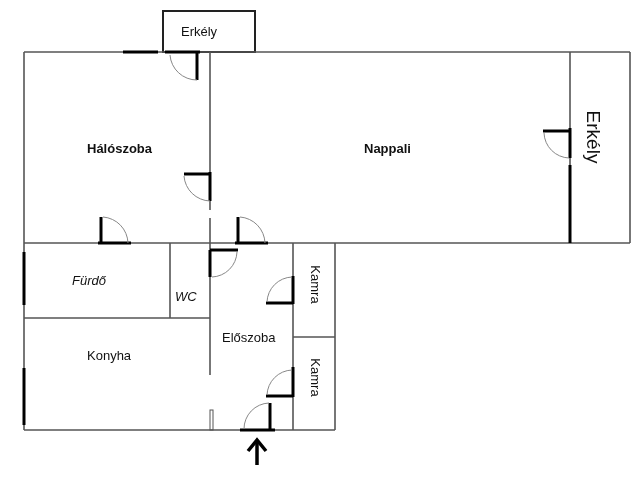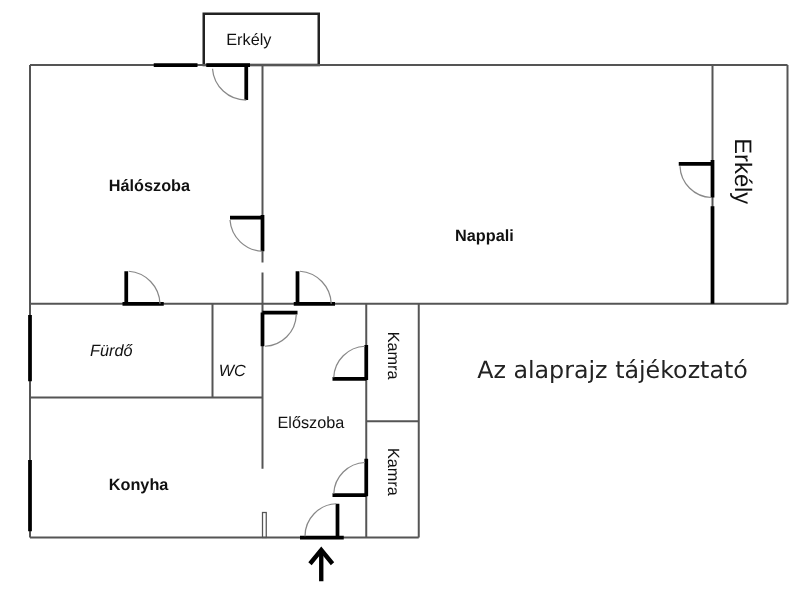--- a/index.html
+++ b/index.html
@@ -109,24 +109,23 @@
   </g>
 
   <g>
     <line x1="257" y1="442" x2="257" y2="465" stroke="#000" stroke-width="3.5"></line>
     <path d="M248 451 L257 440 L266 451" stroke="#000" stroke-width="3.5" fill="none"></path>
   </g>
 </svg>
 
 <span class="room-label" style="left:181px;top:24px;">Erkély</span>
 <span class="room-label" style="left:87px;top:141px;font-weight:bold;">Hálószoba</span>
-<span class="room-label" style="left:364px;top:141px;font-weight:bold;margin-top:40px;">Nappali</span>
+<span class="room-label" style="left:364px;top:141px;font-weight:bold;">Nappali</span>
 <span class="room-label vert" style="left:567px;top:126px;font-size:19px;">Erkély</span>
 <span class="room-label" style="left:72px;top:273px;font-style:italic;">Fürdő</span>
 <span class="room-label" style="left:175px;top:289px;font-style:italic;">WC</span>
 <span class="room-label" style="left:222px;top:330px;">Előszoba</span>
 <span class="room-label vert" style="left:296px;top:277px;">Kamra</span>
 <span class="room-label vert" style="left:296px;top:370px;">Kamra</span>
-<span class="room-label" style="left:87px;top:380px;font-weight:bold;">Konyha</span>
+<span class="room-label" style="left:87px;top:348px;">Konyha</span>
 
 <div class="note" style="left:345px;top:280px;width:290px;">
-  <div>Az alaprajz tájékoztató</div>
 </div>
 
 </body></html>

